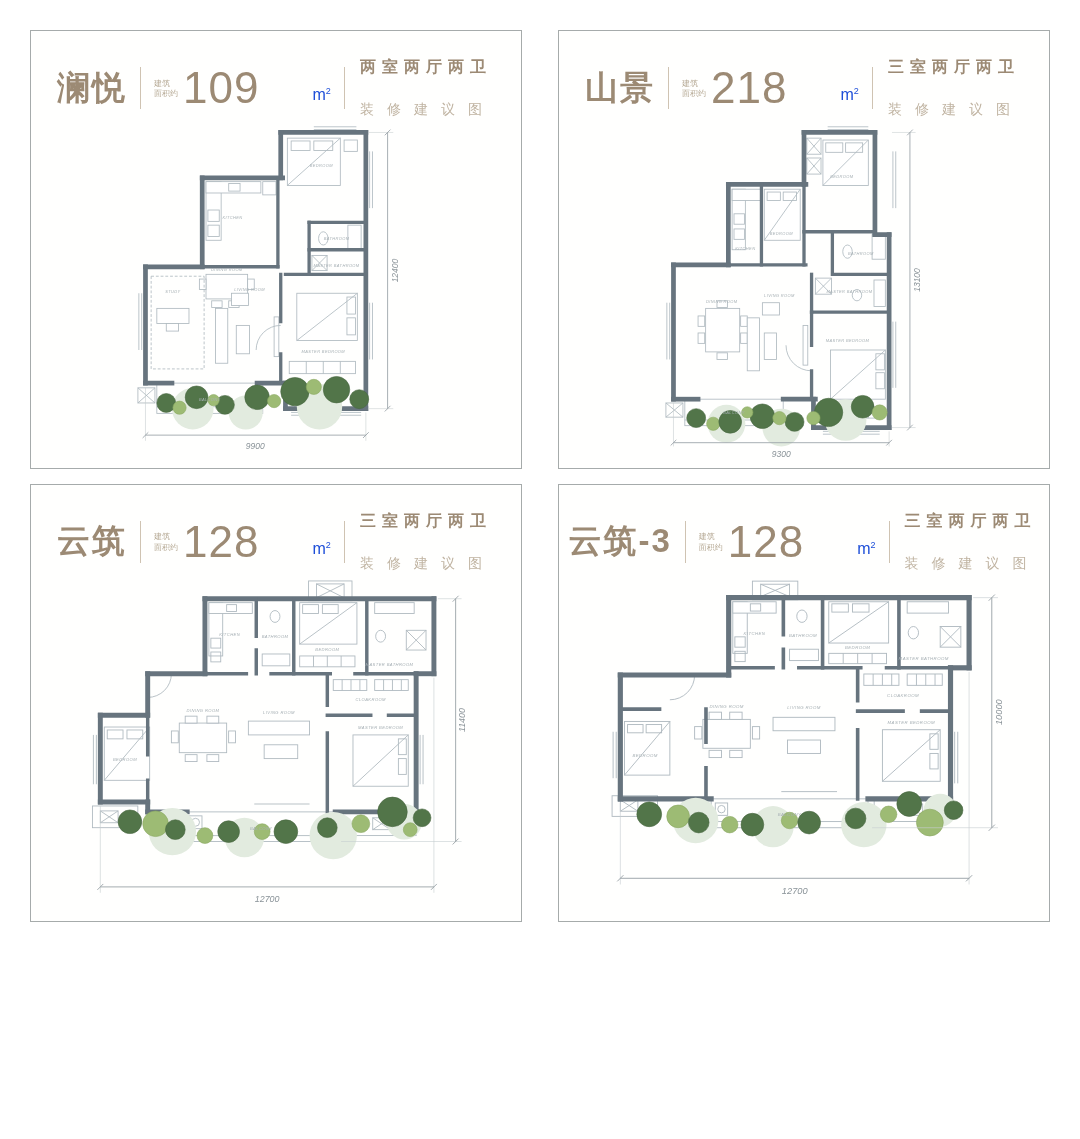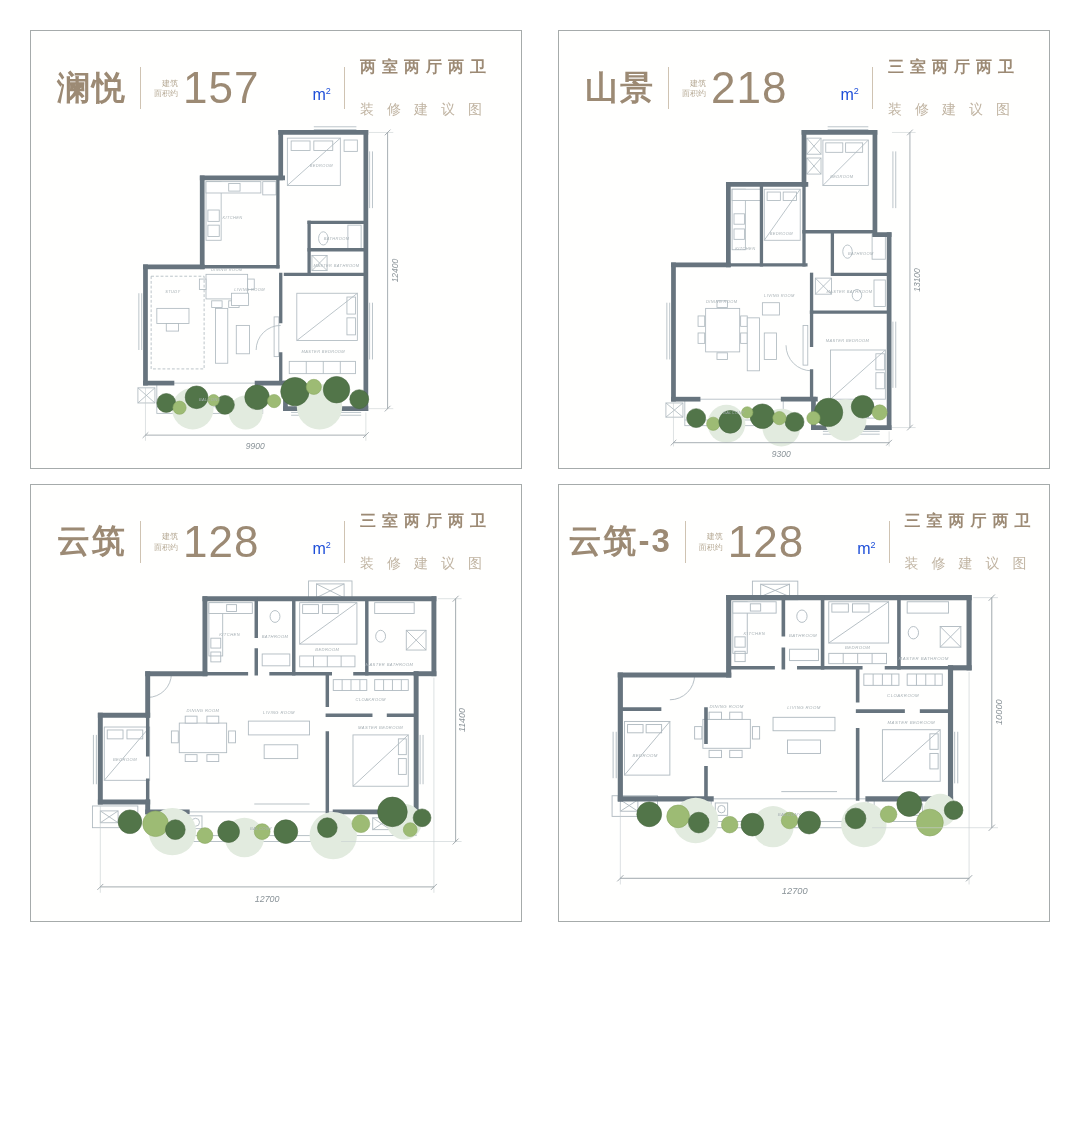--- a/index.html
+++ b/index.html
@@ -4,21 +4,21 @@
 <style>
   html,body{margin:0;padding:0;background:#ffffff;}
   body{width:1080px;height:1139px;font-family:"Liberation Sans",sans-serif;}
   .page{box-sizing:border-box;width:1080px;height:946px;padding:30px 30px 24px 30px;
         display:grid;grid-template-columns:1fr 1fr;grid-template-rows:1fr 1fr;gap:15px 36px;}
   .panel{border:1px solid #a6abab;background:#fffffe;display:flex;flex-direction:column;overflow:hidden;}
   .card-header{display:flex;align-items:center;justify-content:center;gap:13px;padding:26px 8px 2px 8px;}
   .title{margin:0;font-size:33px;font-weight:600;color:#9c8a74;letter-spacing:2px;line-height:1.05;white-space:nowrap;}
   .vdiv{width:1px;height:42px;background:#cfc3b2;}
   .area-wrap{display:flex;align-items:flex-end;gap:5px;}
-  .area-about{display:flex;flex-direction:column;align-items:flex-end;font-size:8px;color:#b5a893;line-height:1.3;margin-bottom:7px;}
+  .area-about{display:flex;flex-direction:column;align-items:flex-start;font-size:8px;color:#b5a893;line-height:1.3;margin-bottom:7px;}
   .area-value{font-size:44px;font-weight:400;color:#9c8a74;line-height:0.85;letter-spacing:1px;}
   .area-unit{font-size:16px;color:#1d4ed8;margin-bottom:2px;margin-left:48px;}
   .area-unit sup{font-size:9px;}
   .rooms-block{display:flex;flex-direction:column;gap:23px;padding-left:2px;}
   .rooms{font-size:16px;font-weight:600;color:#9c8a74;letter-spacing:6px;white-space:nowrap;}
   .note{font-size:14px;color:#c0b4a2;letter-spacing:13px;white-space:nowrap;}
   .plan-area{flex:1;display:flex;align-items:flex-end;justify-content:center;padding:2px 6px 4px 6px;min-height:0;font-style:italic;}
   svg.plan{width:100%;height:100%;}
   
   .w{stroke:#67747e;stroke-width:5;fill:none;stroke-linecap:square;}
@@ -41,21 +41,21 @@
 
   <section class="panel">
     <header class="card-header">
       <h2 class="title">澜悦</h2>
       <span class="vdiv"></span>
       <span class="area-wrap">
         <span class="area-about">
           <span>建筑</span>
           <span>面积约</span>
         </span>
-        <span class="area-value">157</span>
+        <span class="area-value">109</span>
         <span class="area-unit"><span>m</span><sup>2</sup></span>
       </span>
       <span class="vdiv"></span>
       <span class="rooms-block">
         <span class="rooms">两室两厅两卫</span>
         <span class="note">装修建议图</span>
       </span>
     </header>
     <div class="plan-area">
       <svg class="plan" viewBox="0 0 300 360" preserveAspectRatio="xMidYMid meet">

